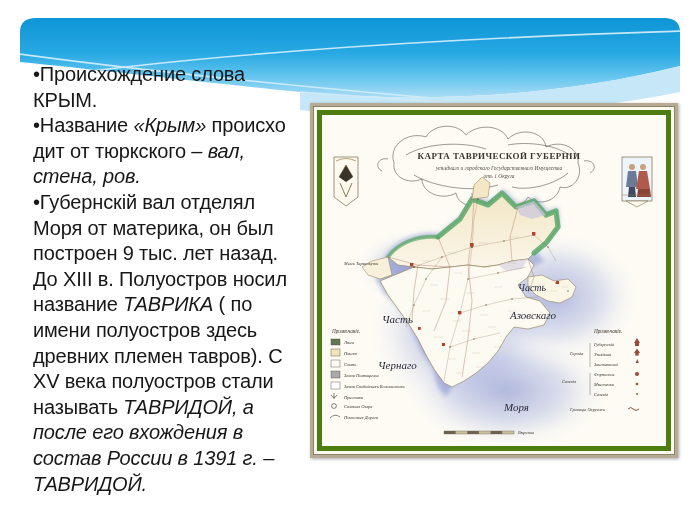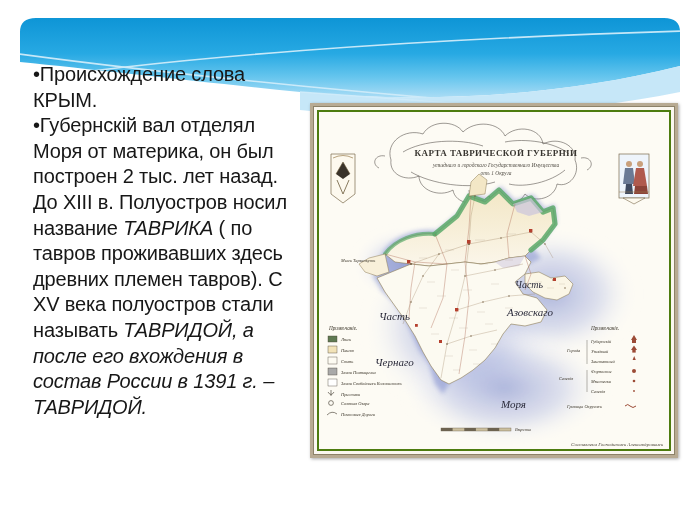--- a/index.html
+++ b/index.html
@@ -69,21 +69,21 @@
     background: #fbf8f0;
     border: 3px solid #b8ab93;
     box-shadow: 0 0 0 1px #8d8268 inset, 1px 1px 3px rgba(0,0,0,.35);
     box-sizing: border-box;
     overflow: hidden;
   }
   #map-inner {
     position: absolute;
     left: 4px; top: 4px; right: 4px; bottom: 4px;
     background: #fdfbf4;
-    border: 2px solid #4d7c0f;
+    border: 5px solid #4d7c0f;
     box-sizing: border-box;
     overflow: hidden;
   }
   #map-svg { position: absolute; left: 0; top: 0; display: block; }
 
   
   .sea-label {
     font-family: "Liberation Serif", serif;
     font-style: italic;
     fill: #2a2a3a;
@@ -156,27 +156,30 @@
       </g>
 
       <path d="M300,92 C420,100 560,110 710,122" fill="none" stroke="#CFEBF9" stroke-width="1.5" opacity=".9"></path>
     </svg>
   </div>
 
   <div id="text-col">
     <p class="para"><span>•Происхождение слова</span>
 <span>КРЫМ.</span></p>
 
+    <p class="para"><span>•Название <i>«Крым»</i> происхо</span>
+<span>дит от тюркского – <i>вал,</i></span>
+<span class="it">стена, ров.</span></p>
 
     <p class="para"><span>•Губернскій вал отделял</span>
 <span>Моря от материка, он был</span>
-<span>построен 2 тыс. лет назад.</span>
+<span>построен 9 тыс. лет назад.</span>
 <span>До XIII в. Полуостров носил</span>
 <span>название <i>ТАВРИКА</i> ( по</span>
-<span>тавров проживавших здесь</span>
+<span>имени полуостров здесь</span>
 <span>древних племен тавров). С</span>
 <span>XV века полуостров стали</span>
 <span>называть <i>ТАВРИДОЙ, а</i></span>
 <span class="it">после его вхождения в</span>
 <span class="it">состав России в 1391 г. –</span>
 <span class="it">ТАВРИДОЙ.</span></p>
   </div>
 
   <div id="map-wrap">
     <div id="map-frame">

